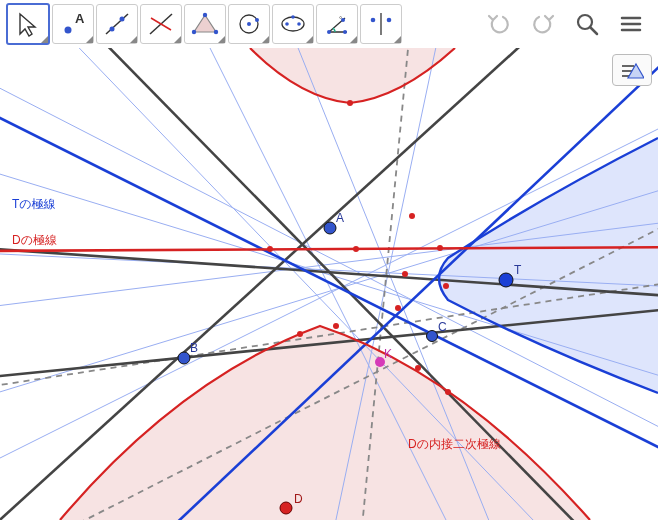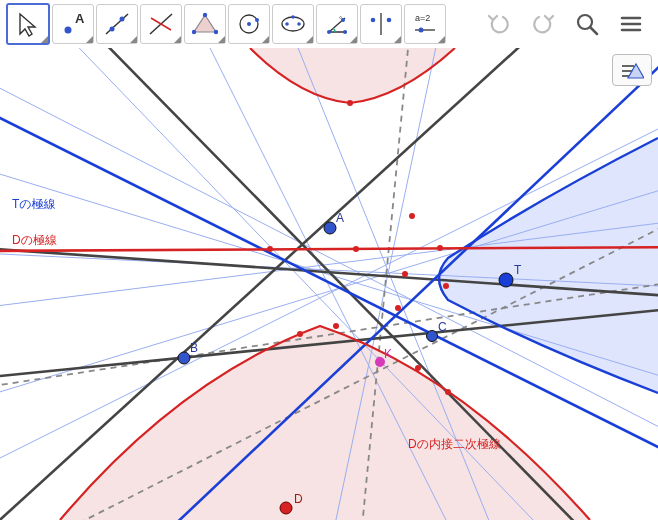--- a/index.html
+++ b/index.html
@@ -88,28 +88,20 @@
       <span class="dd"></span>
     </div>
   <div class="tool">
       <svg>
         <line x1="14" y1="3" x2="14" y2="25" stroke="#333" stroke-width="1.3"></line>
         <circle cx="6" cy="10" r="2.3" fill="#3355cc"></circle>
         <circle cx="22" cy="10" r="2.3" fill="#3355cc"></circle>
       </svg>
       <span class="dd"></span>
     </div>
-  <div class="tool">
-      <svg>
-        <text x="4" y="11" font-size="9" fill="#333">a=2</text>
-        <line x1="4" y1="20" x2="24" y2="20" stroke="#333" stroke-width="1.3"></line>
-        <circle cx="10" cy="20" r="2.5" fill="#3355cc"></circle>
-      </svg>
-      <span class="dd"></span>
-    </div>
   <div class="spacer"></div>
   <div class="rbtn">
       <svg viewBox="0 0 28 28">
         <path d="M18 7 A8 8 0 1 1 8 10 M8 10 L4 6 M8 10 L12 6" stroke="#bbb" stroke-width="2.2" fill="none" stroke-linecap="round"></path>
       </svg>
     </div>
   <div class="rbtn">
       <svg viewBox="0 0 28 28">
         <path d="M10 7 A8 8 0 1 0 20 10 M20 10 L24 6 M20 10 L16 6" stroke="#bbb" stroke-width="2.2" fill="none" stroke-linecap="round"></path>
       </svg>

